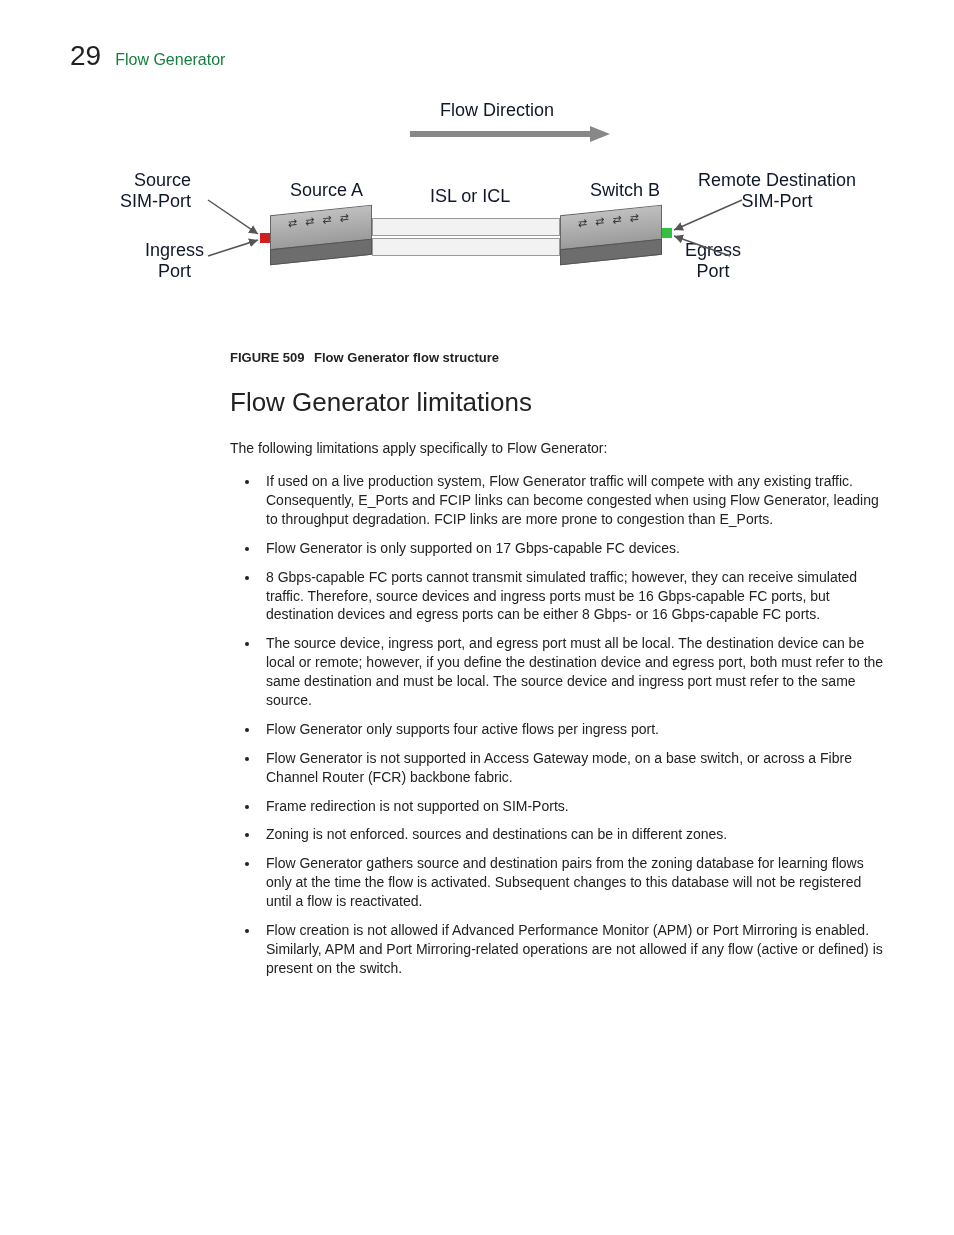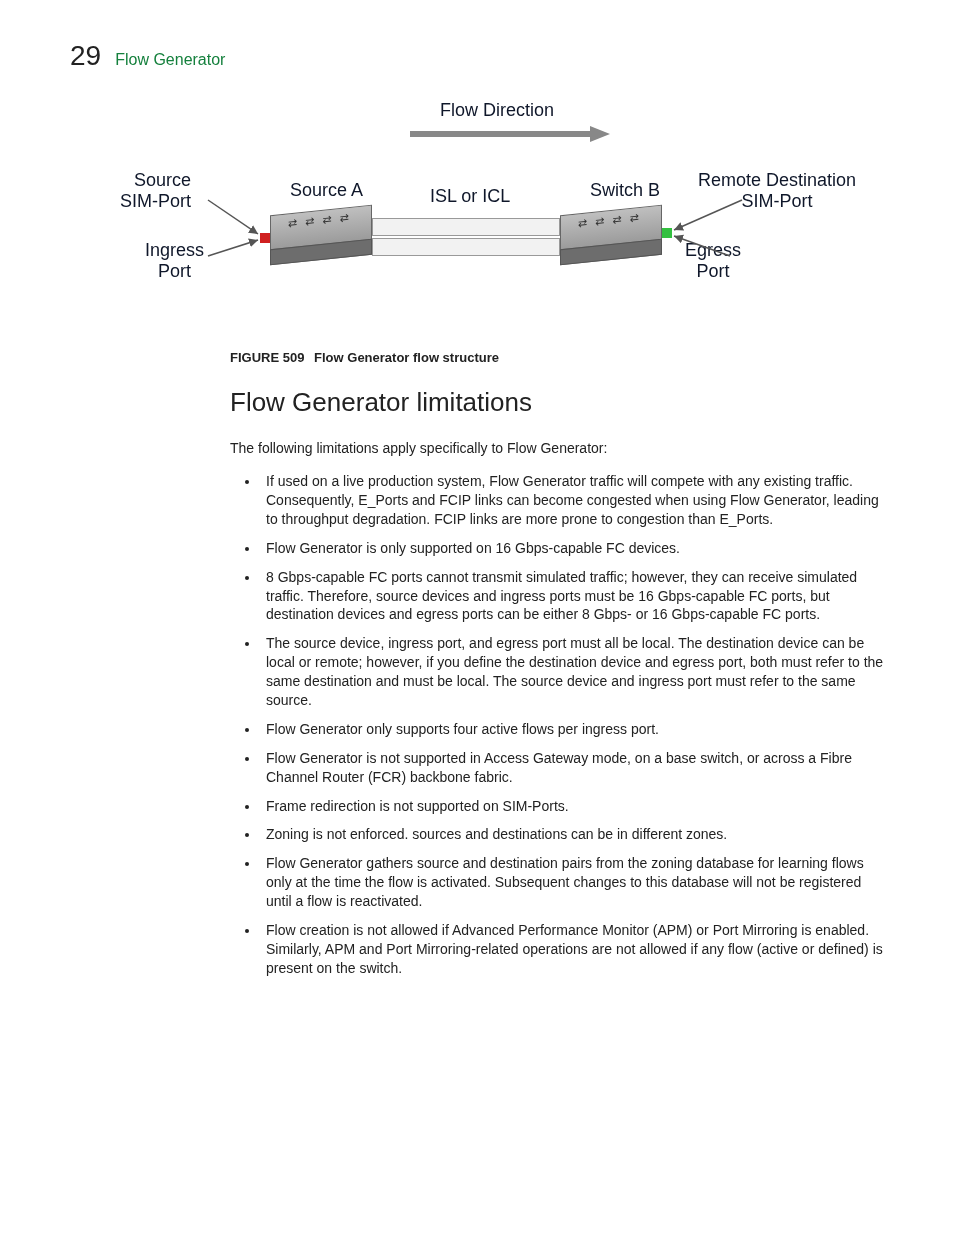--- a/index.html
+++ b/index.html
@@ -202,21 +202,21 @@
     <span>FIGURE 509</span>
     <span class="cap-text">Flow Generator flow structure</span>
   </div>
 
   <h2 class="section-title">Flow Generator limitations</h2>
 
   <p class="intro">The following limitations apply specifically to Flow Generator:</p>
 
   <ul class="limits">
     <li>If used on a live production system, Flow Generator traffic will compete with any existing traffic. Consequently, E_Ports and FCIP links can become congested when using Flow Generator, leading to throughput degradation. FCIP links are more prone to congestion than E_Ports.</li>
-    <li>Flow Generator is only supported on 16 Gbps-capable FC devices.</li>
+    <li>Flow Generator is only supported on 17 Gbps-capable FC devices.</li>
     <li>8 Gbps-capable FC ports cannot transmit simulated traffic; however, they can receive simulated traffic. Therefore, source devices and ingress ports must be 16 Gbps-capable FC ports, but destination devices and egress ports can be either 8 Gbps- or 16 Gbps-capable FC ports.</li>
     <li>The source device, ingress port, and egress port must all be local. The destination device can be local or remote; however, if you define the destination device and egress port, both must refer to the same destination and must be local. The source device and ingress port must refer to the same source.</li>
     <li>Flow Generator only supports four active flows per ingress port.</li>
     <li>Flow Generator is not supported in Access Gateway mode, on a base switch, or across a Fibre Channel Router (FCR) backbone fabric.</li>
     <li>Frame redirection is not supported on SIM-Ports.</li>
     <li>Zoning is not enforced. sources and destinations can be in different zones.</li>
     <li>Flow Generator gathers source and destination pairs from the zoning database for learning flows only at the time the flow is activated. Subsequent changes to this database will not be registered until a flow is reactivated.</li>
     <li>Flow creation is not allowed if Advanced Performance Monitor (APM) or Port Mirroring is enabled. Similarly, APM and Port Mirroring-related operations are not allowed if any flow (active or defined) is present on the switch.</li>
   </ul>
 

